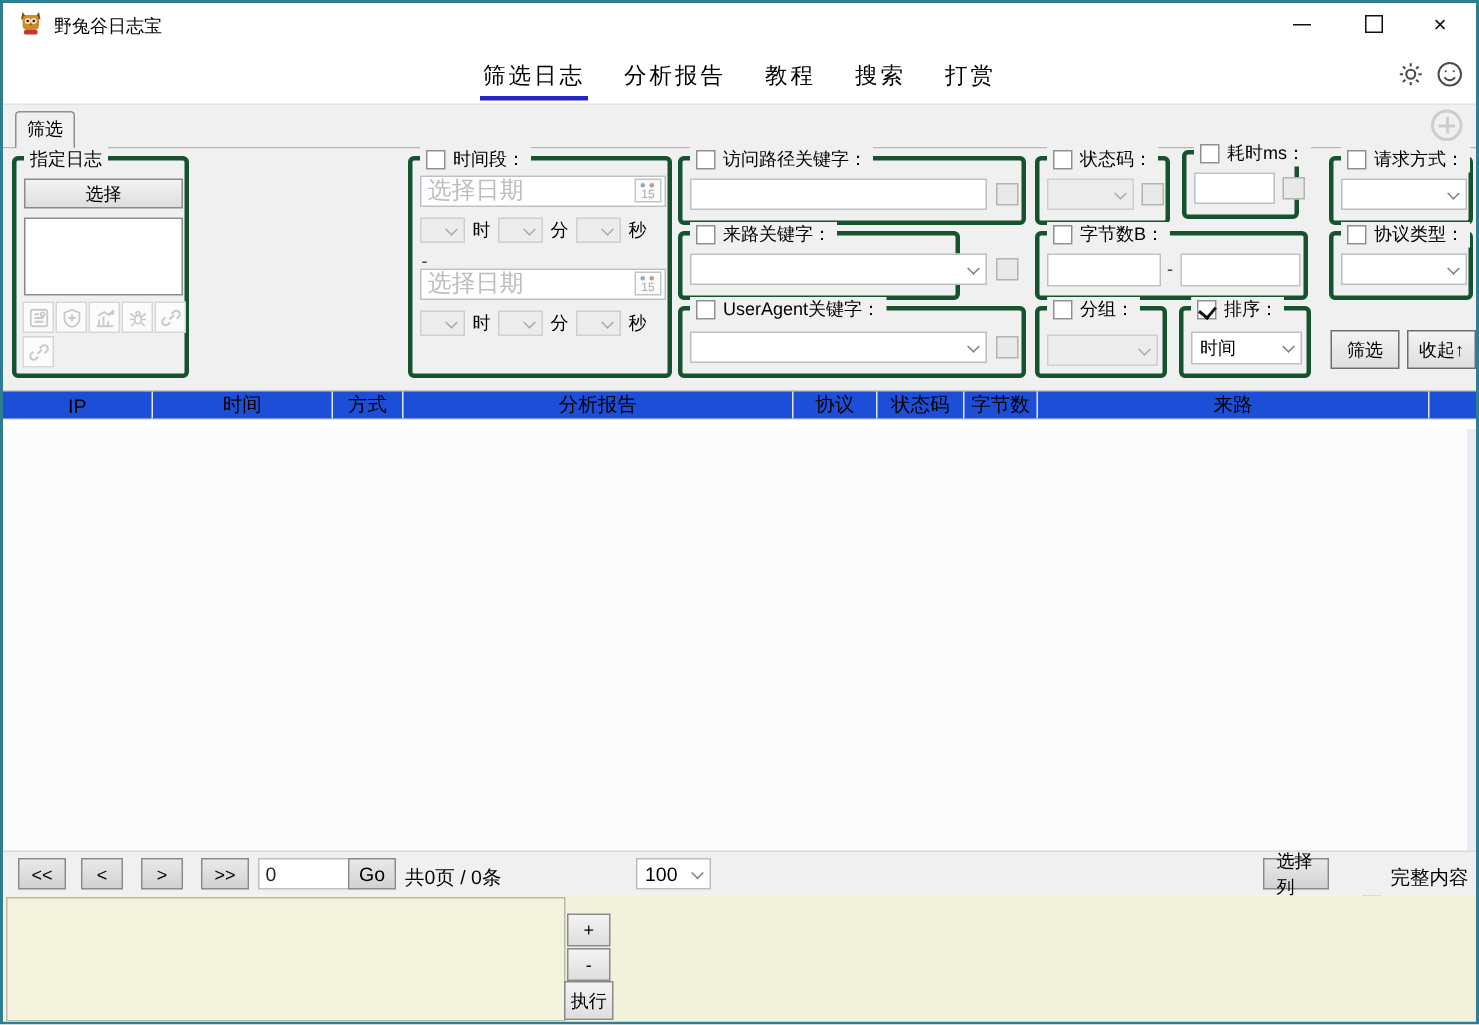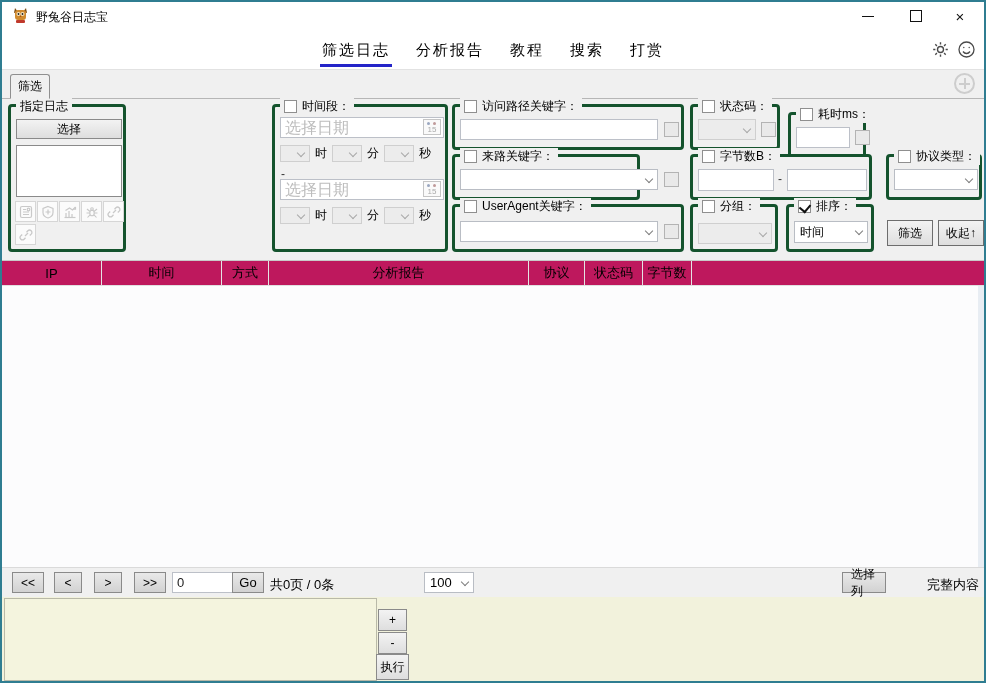--- a/index.html
+++ b/index.html
@@ -58,21 +58,21 @@
     display:flex;align-items:center;justify-content:center;cursor:pointer;}
   .hint{position:absolute;font-size:11px;color:#a6a6a6;white-space:nowrap;}
   .hms{position:absolute;display:flex;align-items:center;gap:5px;font-size:12px;}
   .hms .combo{width:30px;height:17px;}
   .cal{position:absolute;right:3px;top:2px;width:18px;height:16px;box-sizing:border-box;border:1px solid #c5c5c5;background:#fafafa;
     font-size:8px;color:#ababab;text-align:center;line-height:19px;}
   .cal i{position:absolute;top:2px;width:3px;height:3px;border-radius:50%;background:#9aa7c0;}
   .cal i.d1{left:3px}.cal i.d2{left:9px;background:#c09a9a}
   .dash{position:absolute;font-size:12px;color:#333;}
   
-  .thead{position:absolute;left:0;top:258px;right:0;height:26px;background:#be185d;border-top:1px solid #c9c9c9;
+  .thead{position:absolute;left:0;top:258px;right:0;height:20px;background:#1d4ed8;border-top:1px solid #c9c9c9;
     border-bottom:1px solid #e0e0e0;box-sizing:border-box;display:flex;justify-content:space-between;}
   .th{box-sizing:border-box;border-right:1px solid #e4e4e4;font-size:13px;display:flex;align-items:center;justify-content:center;cursor:pointer;}
   .th:last-child{border-right:none;flex:1;}
   .tbody{position:absolute;left:0;top:284px;right:0;height:281px;background:#fcfcfd;}
   .body-strip{position:absolute;right:0;top:0;bottom:0;width:6px;background:#e8edf3;}
   
   .pagebar{position:absolute;left:0;top:565px;right:0;height:30px;background:#f0f0f0;border-top:1px solid #dadada;box-sizing:border-box;}
   .pagebar .btn{position:absolute;top:4px;height:21px;background:linear-gradient(#e9e9e9,#d2d2d2);}
   .pg-summary{position:absolute;left:268px;top:8px;font-size:13px;}
   .pg-label{position:absolute;font-size:13px;}
@@ -276,29 +276,38 @@
       <span class="legend">
           <span class="cb"></span>
           <span>状态码：</span>
         </span>
       <span class="combo dis abs" style="left:5px;top:12px;width:58px;height:21px;">
           <span class="arr"></span>
         </span>
       <span class="mini-box" style="left:68px;top:15px;"></span>
     </div>
 
-    <div class="fs" style="left:786px;top:13px;width:78px;height:46px;">
+    <div class="fs" style="left:786px;top:1px;width:78px;height:46px;">
       <span class="legend">
           <span class="cb"></span>
           <span>耗时ms：</span>
         </span>
       <input class="inp abs" style="left: 5px; top: 12px; width: 54px; height: 21px;">
       <span class="mini-box" style="left:64px;top:15px;"></span>
     </div>
 
+    <div class="fs" style="left:884px;top:5px;width:96px;height:46px;">
+      <span class="legend">
+          <span class="cb"></span>
+          <span>请求方式：</span>
+        </span>
+      <span class="combo abs" style="left:5px;top:12px;width:84px;height:21px;">
+          <span class="arr"></span>
+        </span>
+    </div>
 
     <div class="fs" style="left:688px;top:55px;width:182px;height:46px;">
       <span class="legend">
           <span class="cb"></span>
           <span>字节数B：</span>
         </span>
       <input class="inp abs" style="left: 5px; top: 12px; width: 76px; height: 22px;">
       <span class="dash" style="left:85px;top:15px;">-</span>
       <input class="inp abs" style="left: 94px; top: 12px; width: 80px; height: 22px;">
     </div>
@@ -339,20 +348,21 @@
   </div>
 
   <div class="thead">
       <div class="th" style="width: 100px;">IP</div>
       <div class="th" style="width: 120px;">时间</div>
       <div class="th" style="width: 47px;">方式</div>
       <div class="th" style="width: 260px;">分析报告</div>
       <div class="th" style="width: 56px;">协议</div>
       <div class="th" style="width: 58px;">状态码</div>
       <div class="th" style="width: 49px;">字节数</div>
+      <div class="th" style="width: 261px;">来路</div>
       <div class="th"></div>
     </div>
   <div class="tbody">
       <span class="body-strip"></span>
     </div>
 
   <div class="pagebar">
     <div class="btn" style="left:10px;width:32px;">&lt;&lt;</div>
     <div class="btn" style="left:52px;width:28px;">&lt;</div>
     <div class="btn" style="left:92px;width:28px;">&gt;</div>

